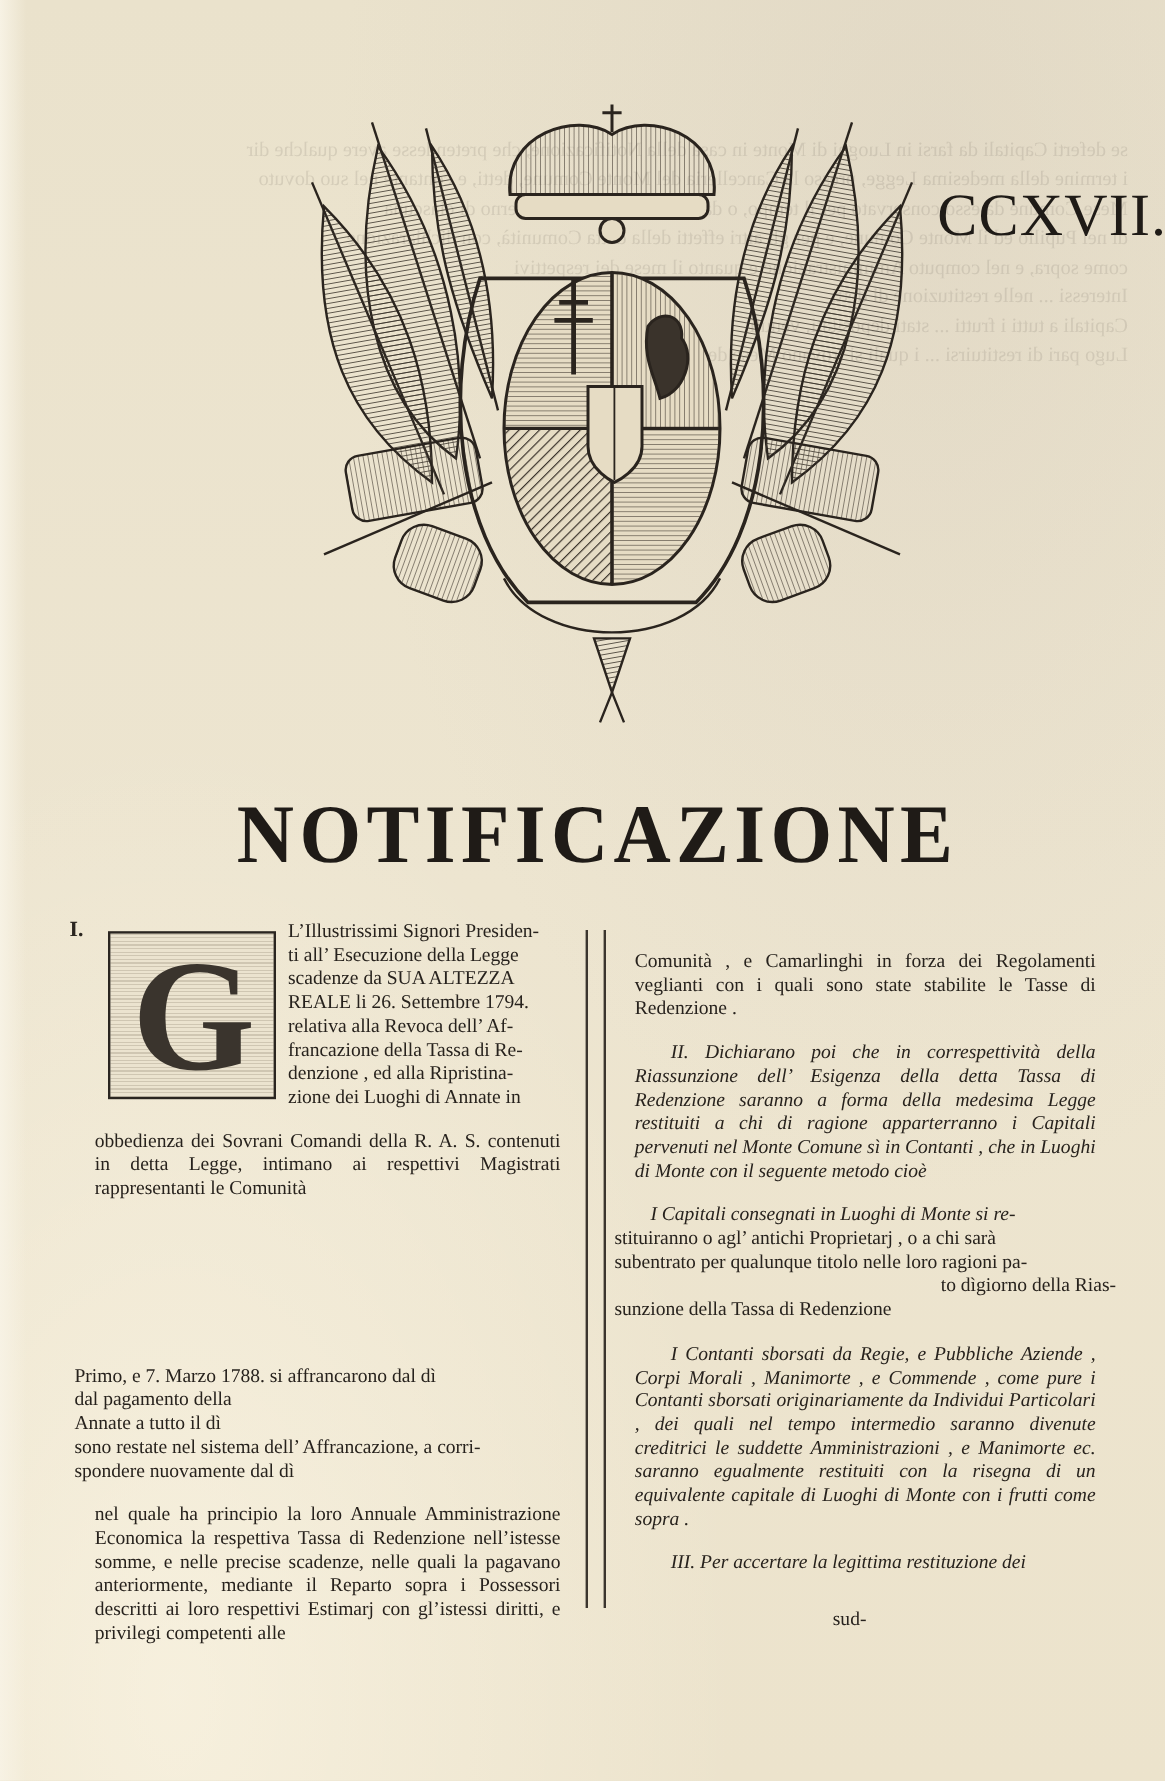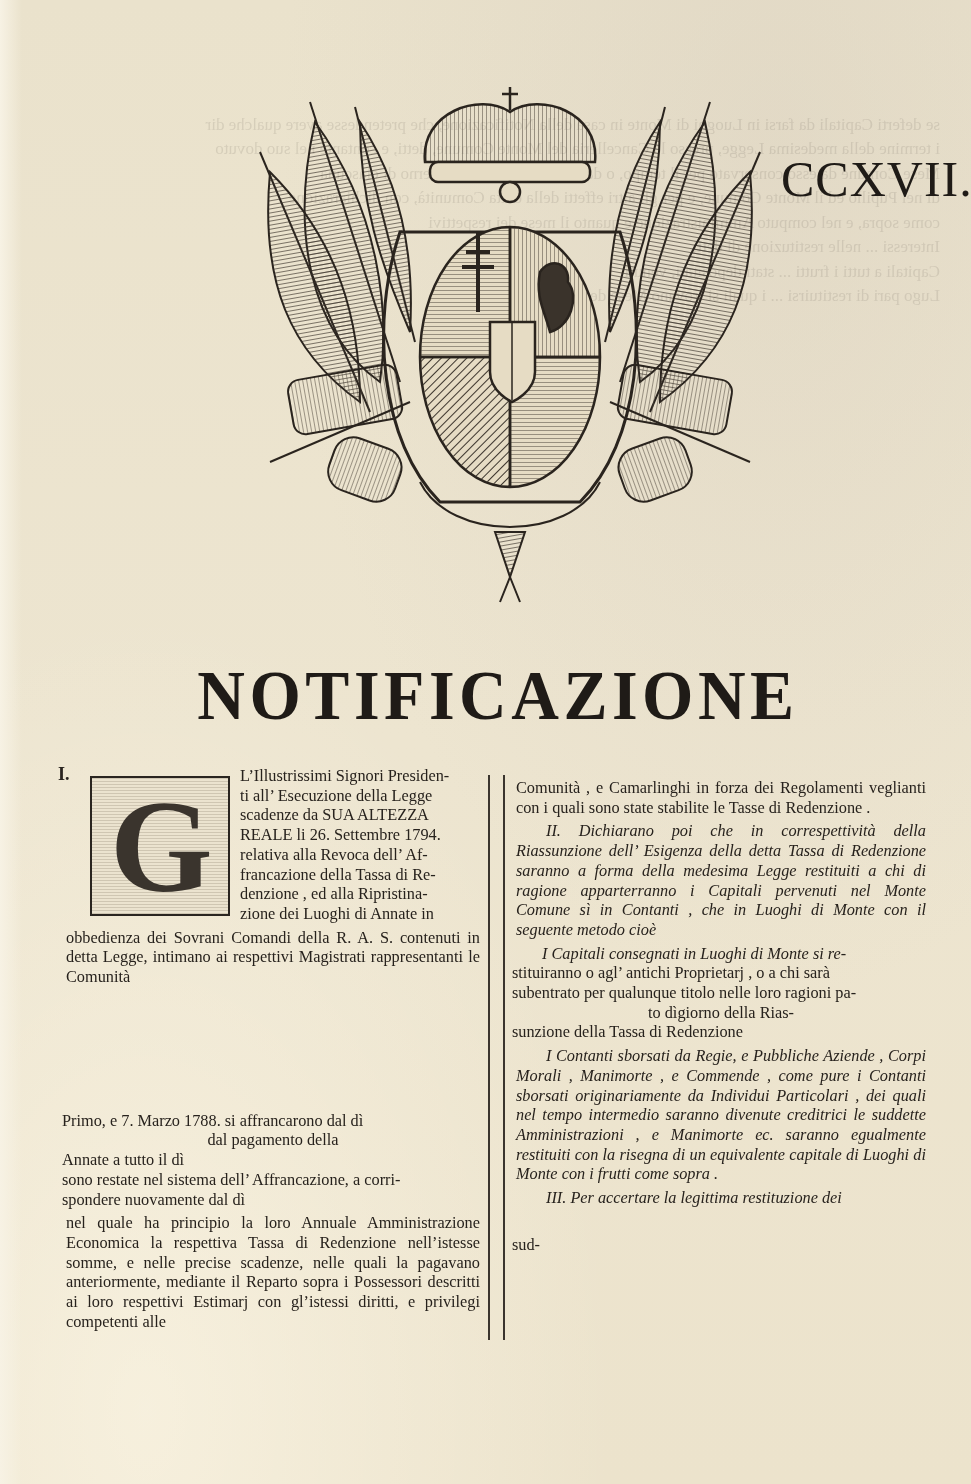--- a/index.html
+++ b/index.html
@@ -46,27 +46,27 @@
     .sec-num { position: absolute; left: 58px; top: 764px; font-size: 18px; font-weight: bold; }
     .dropcap {
       float: left; width: 140px; height: 140px; margin: 10px 10px 4px 28px;
       border: 2px solid #2a2520; box-sizing: border-box; position: relative;
       background: repeating-linear-gradient(0deg, #cfc6b2 0 1px, #ebe3cf 1px 3px);
     }
     .dropcap .letter {
       position: absolute; left: 18px; top: -6px; font-size: 132px; line-height: 150px;
       color: #3a342d; font-weight: bold;
     }
-    .para { margin: 4px; }
+    .para { margin: 17px; }
     .indent { text-indent: 30px; font-style: italic; }
     .gap { height: 120px; }
     .rule {
       position: absolute; width: 2px; background: #3b352e;
     }
-    .sud { text-align: left; padding-right: 26px; margin-top: 27px; }
+    .sud { text-align: center; padding-right: 26px; margin-top: 27px; }
   </style>
 </head>
 <body>
 
 <div class="page">
   <div class="left-edge"></div>
 
   <div class="ghost" style="left:110px; top:88px; width:830px; height:560px;">
 se deferti Capitali da farsi in Luoghi di Monte in casa della Notificazione, che pretendesse avere qualche dir
 i termine della medesima Legge, presso la Cancelleria del Monte Comune, detti, e contante nel suo dovuto
@@ -177,37 +177,37 @@
     <div>ti all’ Esecuzione della Legge</div>
     <div>scadenze da SUA ALTEZZA</div>
     <div>REALE li 26. Settembre 1794.</div>
     <div>relativa alla Revoca dell’ Af-</div>
     <div>francazione della Tassa di Re-</div>
     <div>denzione , ed alla Ripristina-</div>
     <div>zione dei Luoghi di Annate in</div>
     <p class="para" style="clear:both">obbedienza dei Sovrani Comandi della R. A. S. contenuti in detta Legge, intimano ai respettivi Magistrati rappresentanti le Comunità</p>
     <div class="gap"></div>
     <div>Primo, e 7. Marzo 1788. si affrancarono dal dì</div>
-    <div style="text-align:center">dal pagamento della</div>
+    <div style="text-align:left">dal pagamento della</div>
     <div>Annate a tutto il dì</div>
     <div>sono restate nel sistema dell’ Affrancazione, a corri-</div>
     <div>spondere nuovamente dal dì</div>
     <p class="para">nel quale ha principio la loro Annuale Amministrazione Economica la respettiva Tassa di Redenzione nell’istesse somme, e nelle precise scadenze, nelle quali la pagavano anteriormente, mediante il Reparto sopra i Possessori descritti ai loro respettivi Estimarj con gl’istessi diritti, e privilegi competenti alle</p>
   </div>
 
   <div class="rule" style="left:488px; top:775px; height:565px;"></div>
   <div class="rule" style="left:503px; top:775px; height:565px;"></div>
 
   <div class="col col-right">
     <p class="para">Comunità , e Camarlinghi in forza dei Regolamenti veglianti con i quali sono state stabilite le Tasse di Redenzione .</p>
     <p class="para indent">II. Dichiarano poi che in correspettività della Riassunzione dell’ Esigenza della detta Tassa di Redenzione saranno a forma della medesima Legge restituiti a chi di ragione apparterranno i Capitali pervenuti nel Monte Comune sì in Contanti , che in Luoghi di Monte con il seguente metodo cioè</p>
     <div class="indent">I Capitali consegnati in Luoghi di Monte si re-</div>
     <div>stituiranno o agl’ antichi Proprietarj , o a chi sarà</div>
     <div>subentrato per qualunque titolo nelle loro ragioni pa-</div>
-    <div style="display:flex; justify-content:center">
+    <div style="display:flex; justify-content:flex-end">
       <span>to dì</span>
       <span>giorno della Rias-</span>
     </div>
     <div>sunzione della Tassa di Redenzione</div>
     <p class="para indent">I Contanti sborsati da Regie, e Pubbliche Aziende , Corpi Morali , Manimorte , e Commende , come pure i Contanti sborsati originariamente da Individui Particolari , dei quali nel tempo intermedio saranno divenute creditrici le suddette Amministrazioni , e Manimorte ec. saranno egualmente restituiti con la risegna di un equivalente capitale di Luoghi di Monte con i frutti come sopra .</p>
     <p class="para indent">III. Per accertare la legittima restituzione dei</p>
     <div class="sud">sud-</div>
   </div>
 </div>
 

